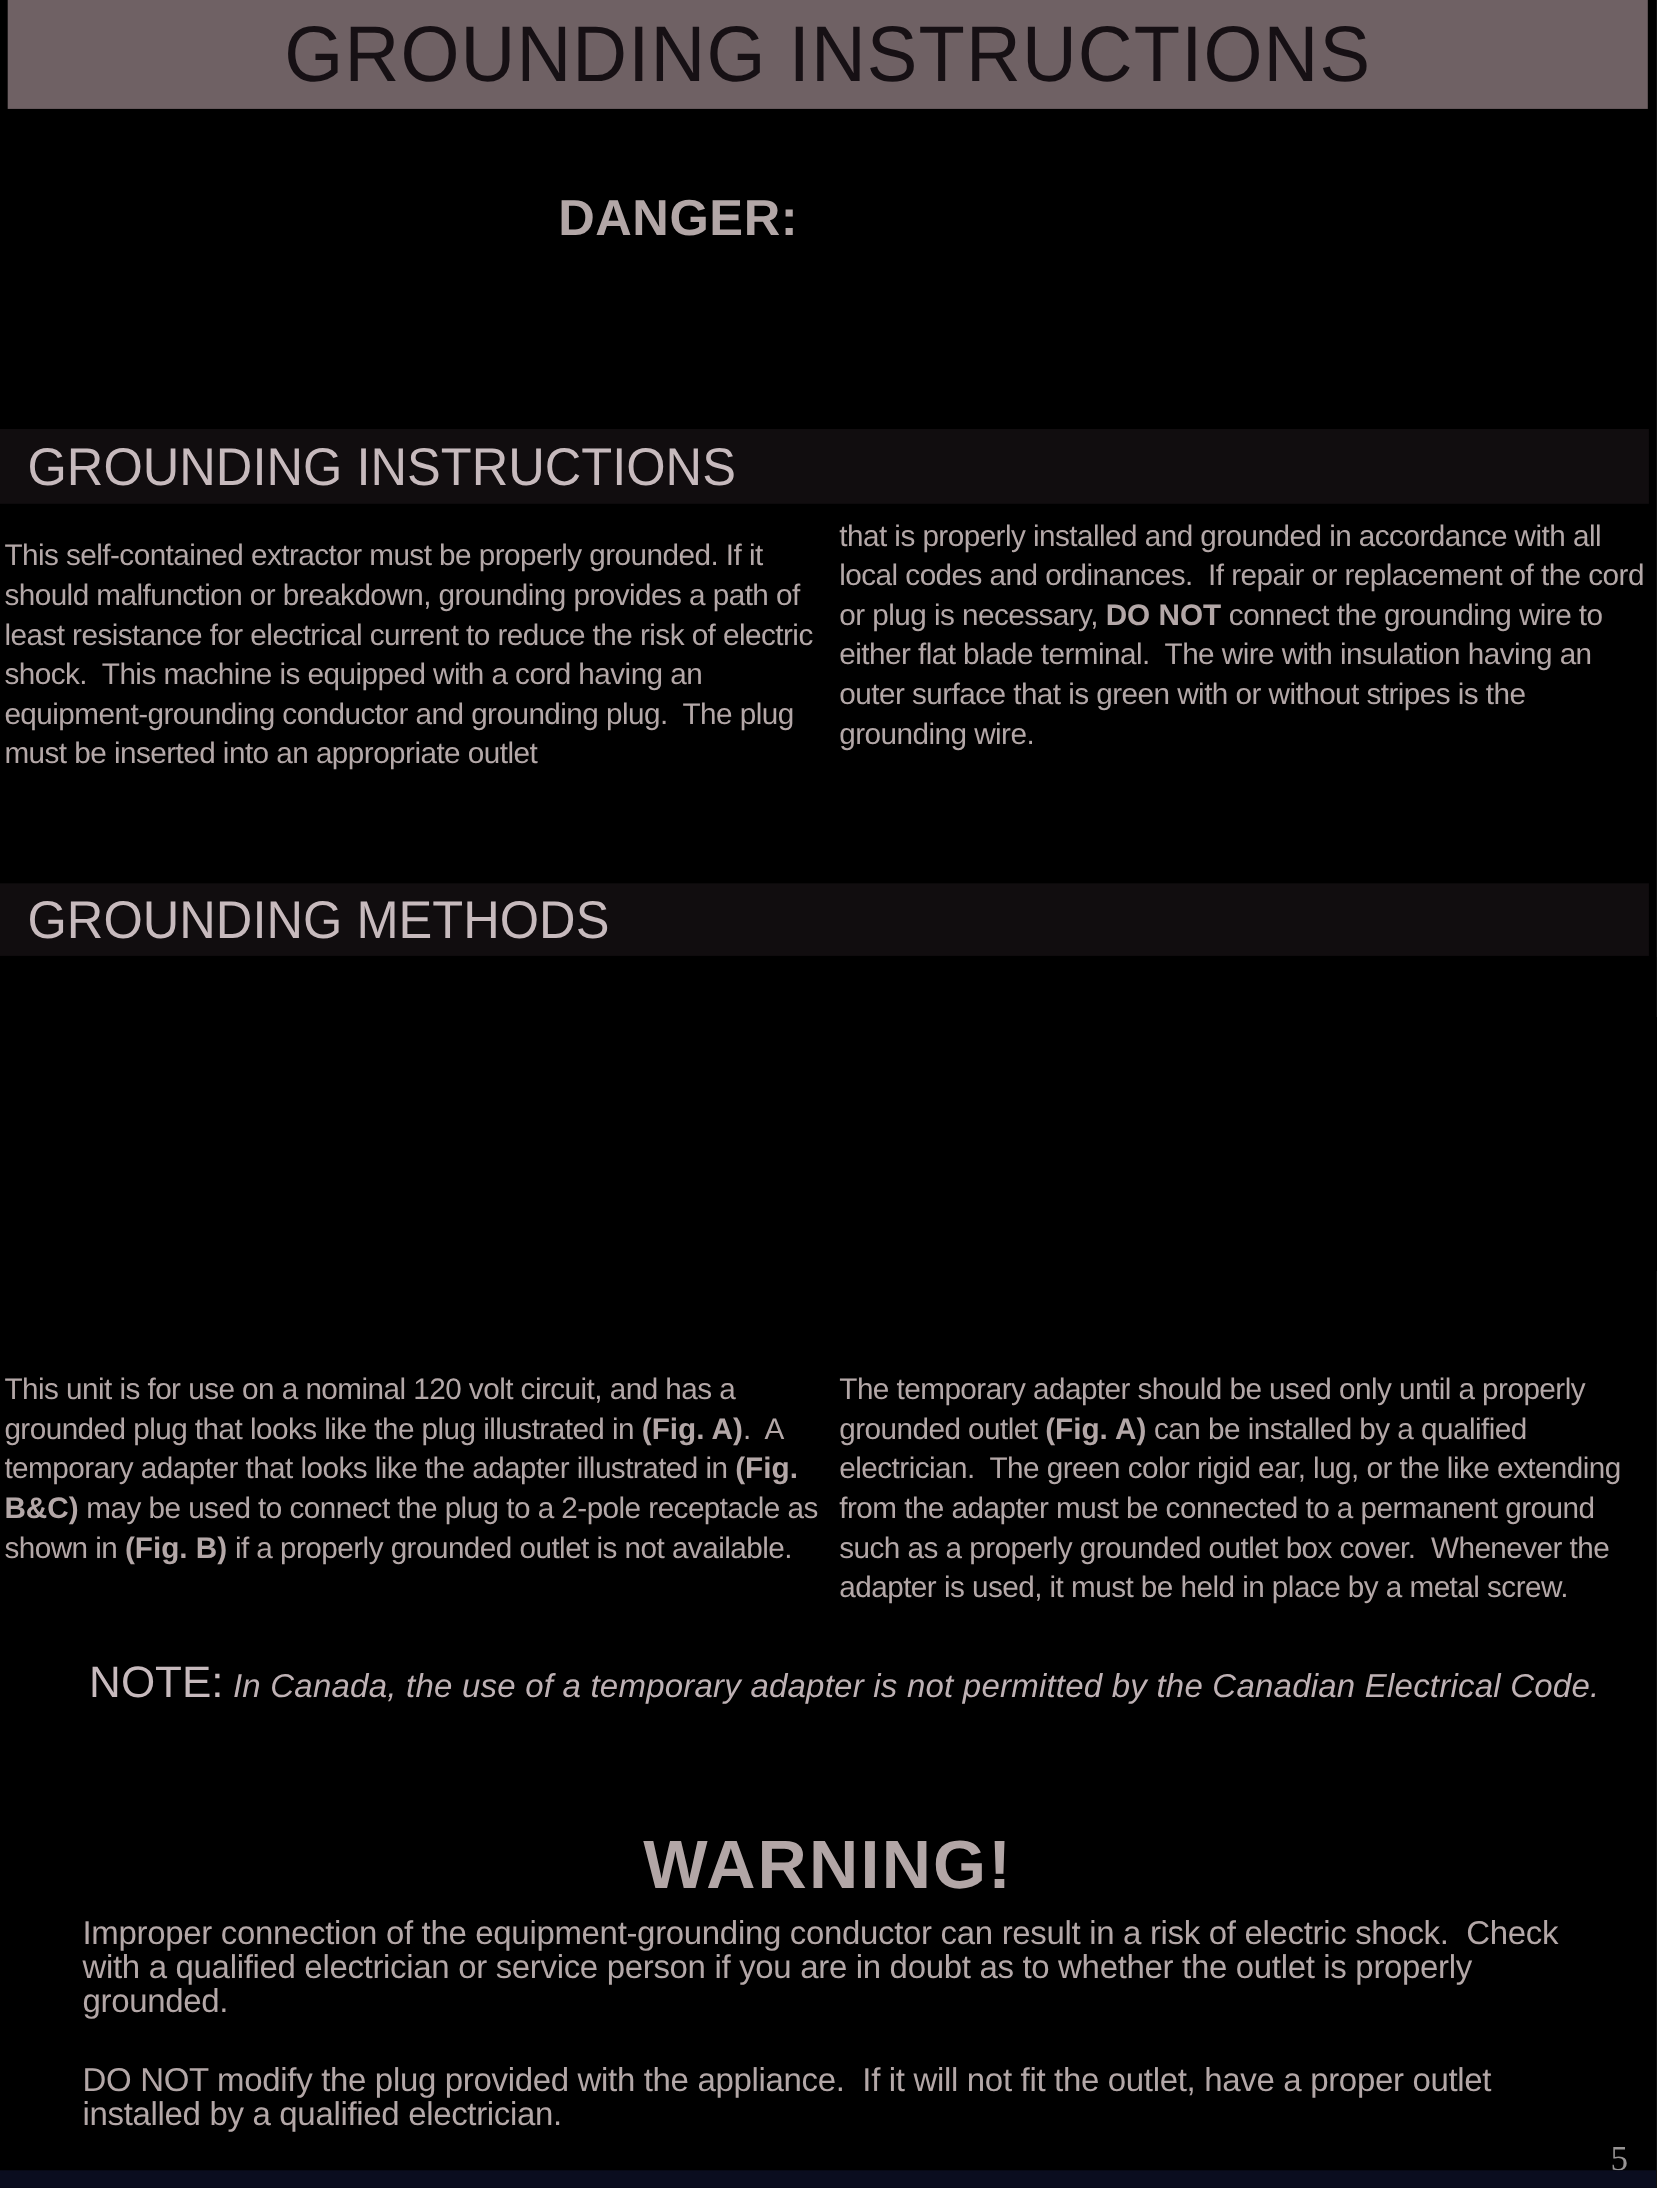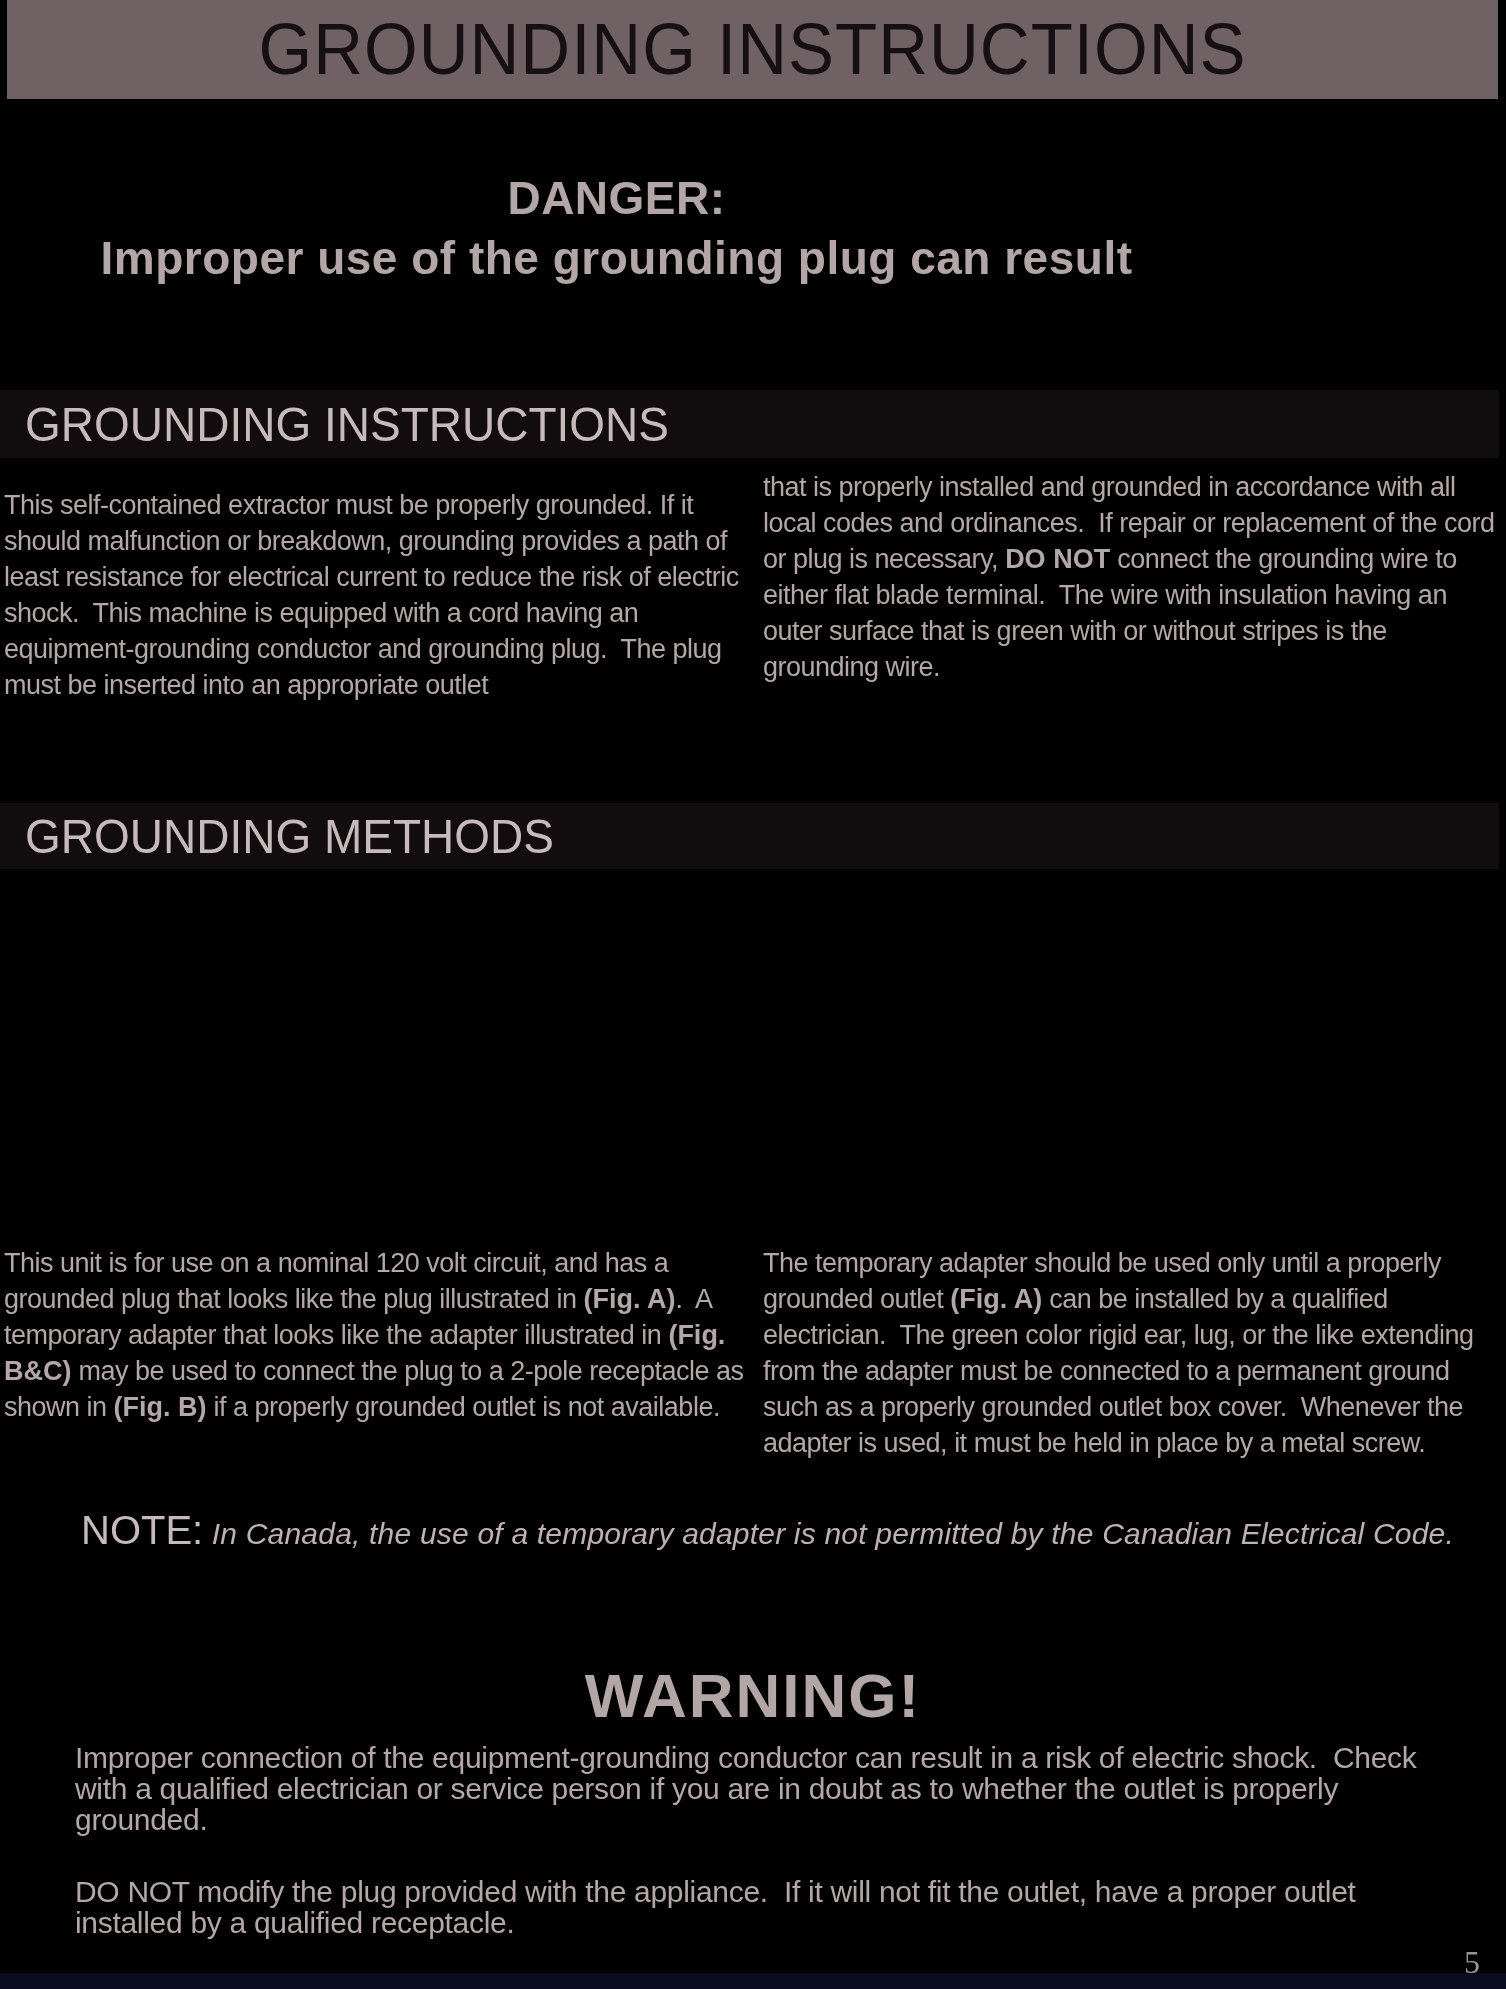--- a/index.html
+++ b/index.html
@@ -126,21 +126,20 @@
 <body>
 
 <div class="page">
 
   <header class="title-bar">
     <span class="title-text">GROUNDING INSTRUCTIONS</span>
   </header>
 
   <div class="danger">
     <div>DANGER:</div>
-    <div>Improper use of the grounding plug can result</div>
   </div>
 
   <div class="section-bar s1">
     <span class="section-text">GROUNDING INSTRUCTIONS</span>
   </div>
 
   <p class="body-col cols1 left"><span>This self-contained extractor must be properly grounded. If it should malfunction or breakdown, grounding provides a path of least resistance for electrical current to reduce the risk of electric shock.  This machine is equipped with a cord having an equipment-grounding conductor and grounding plug.  The plug must be inserted into an appropriate outlet</span></p>
   <p class="body-col cols1 right"><span>that is properly installed and grounded in accordance with all local codes and ordinances.  If repair or replacement of the cord or plug is necessary, </span><span class="seg-bold">DO NOT</span><span> connect the grounding wire to either flat blade terminal.  The wire with insulation having an outer surface that is green with or without stripes is the grounding wire.</span></p>
 
   <div class="section-bar s2">
@@ -152,19 +151,19 @@
   <p class="body-col cols2 left"><span>This unit is for use on a nominal 120 volt circuit, and has a grounded plug that looks like the plug illustrated in </span><span class="seg-bold">(Fig. A)</span><span>.  A temporary adapter that looks like the adapter illustrated in </span><span class="seg-bold">(Fig. B&amp;C)</span><span> may be used to connect the plug to a 2-pole receptacle as shown in </span><span class="seg-bold">(Fig. B)</span><span> if a properly grounded outlet is not available.</span></p>
   <p class="body-col cols2 right"><span>The temporary adapter should be used only until a properly grounded outlet </span><span class="seg-bold">(Fig. A)</span><span> can be installed by a qualified electrician.  The green color rigid ear, lug, or the like extending from the adapter must be connected to a permanent ground such as a properly grounded outlet box cover.  Whenever the adapter is used, it must be held in place by a metal screw.</span></p>
 
   <div class="note-line">
     <span class="note-label">NOTE:</span><span class="note-text"> In Canada, the use of a temporary adapter is not permitted by the Canadian Electrical Code.</span>
   </div>
 
   <div class="warning-heading">WARNING!</div>
 
   <p class="warn-para p1"><span>Improper connection of the equipment-grounding conductor can result in a risk of electric shock.  Check with a qualified electrician or service person if you are in doubt as to whether the outlet is properly grounded.</span></p>
-  <p class="warn-para p2"><span>DO NOT modify the plug provided with the appliance.  If it will not fit the outlet, have a proper outlet installed by a qualified receptacle.</span></p>
+  <p class="warn-para p2"><span>DO NOT modify the plug provided with the appliance.  If it will not fit the outlet, have a proper outlet installed by a qualified electrician.</span></p>
 
   <div class="page-number">5</div>
 
   <div class="bottom-strip"></div>
 
 </div>
 
 </body></html>

